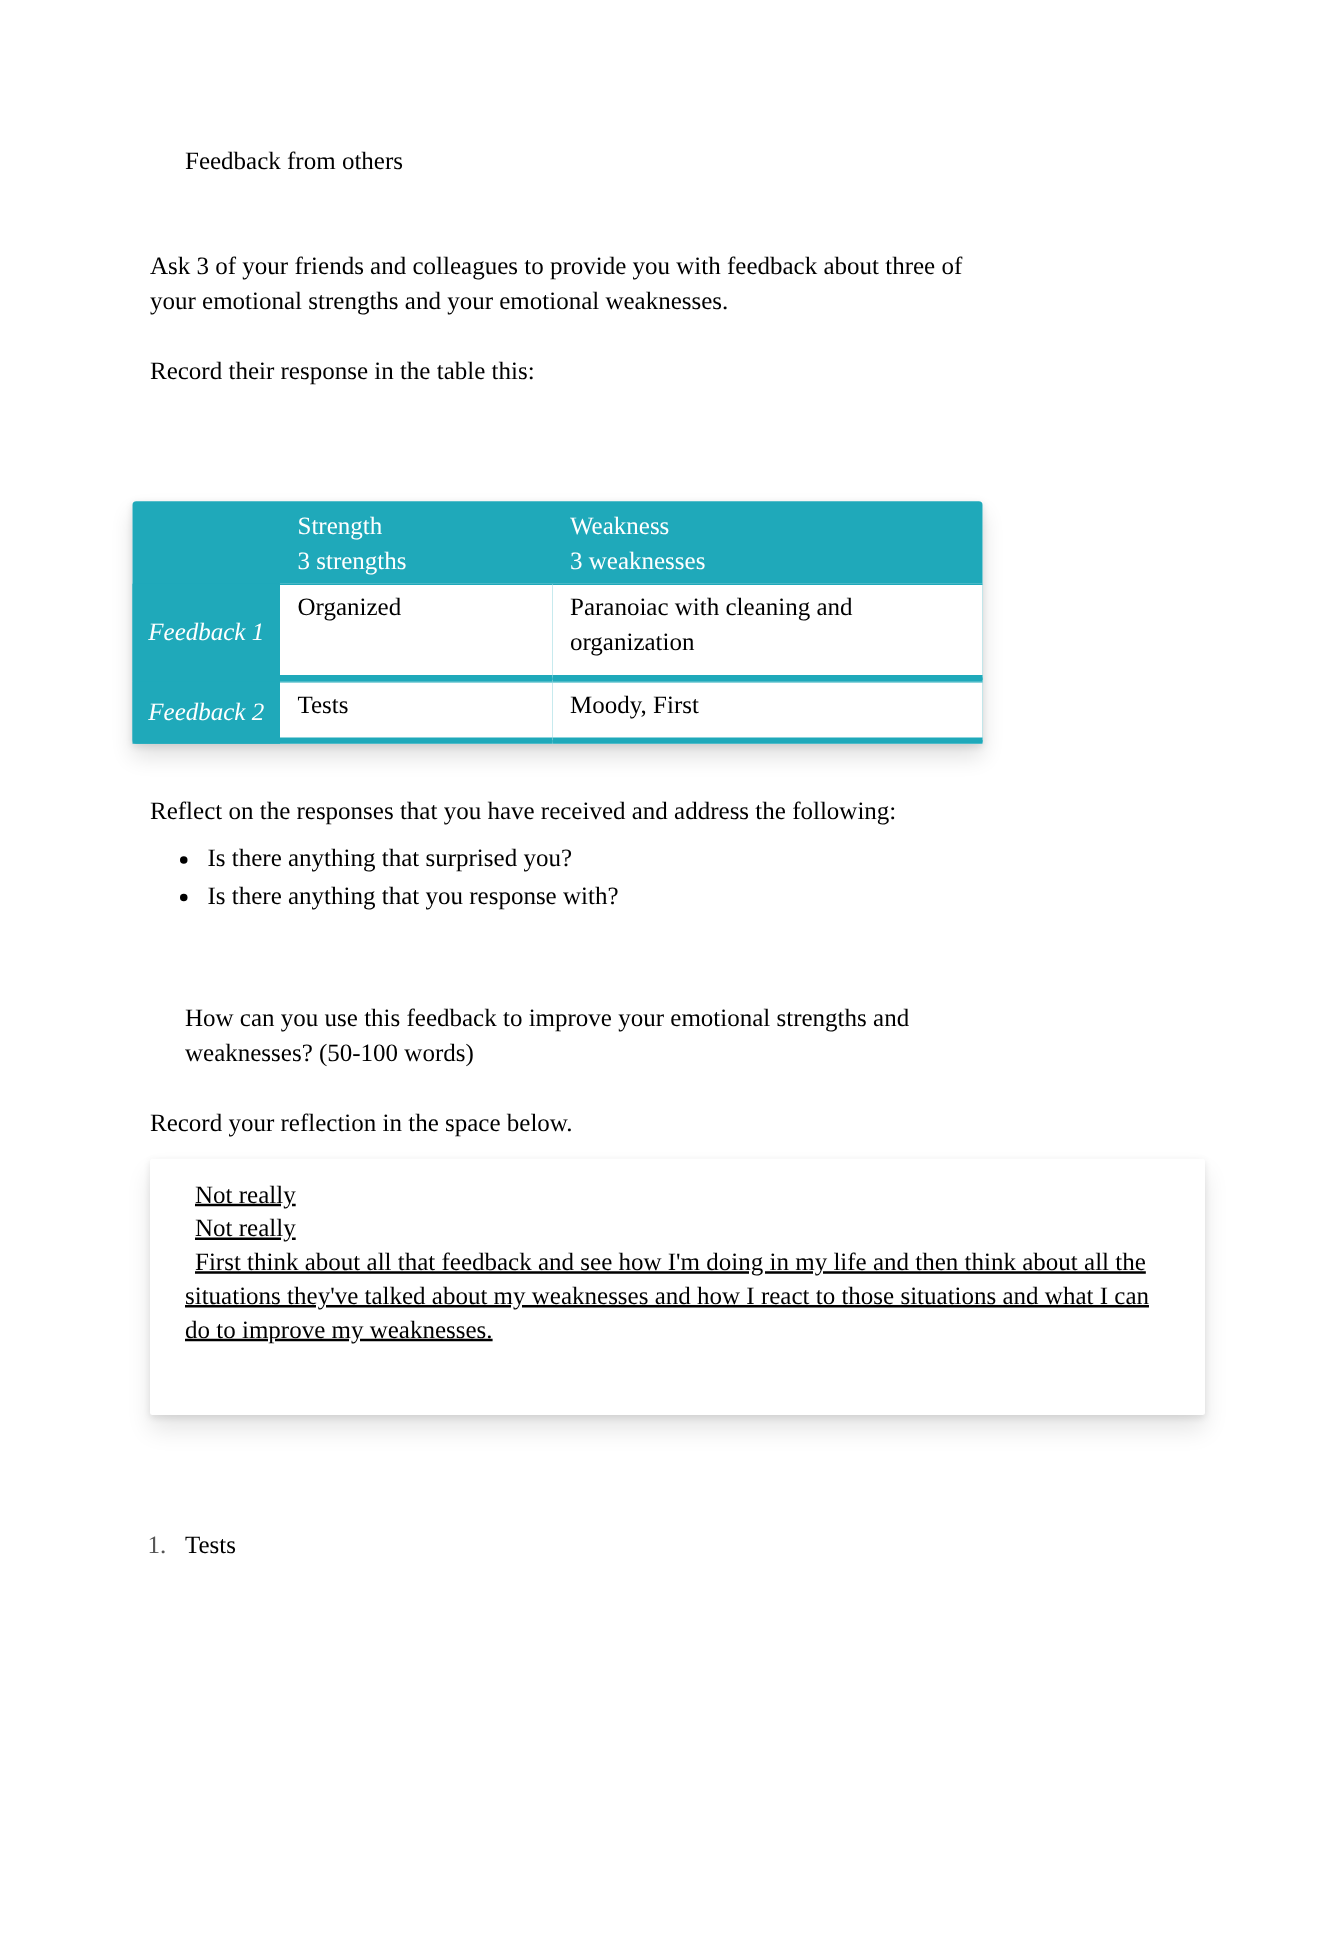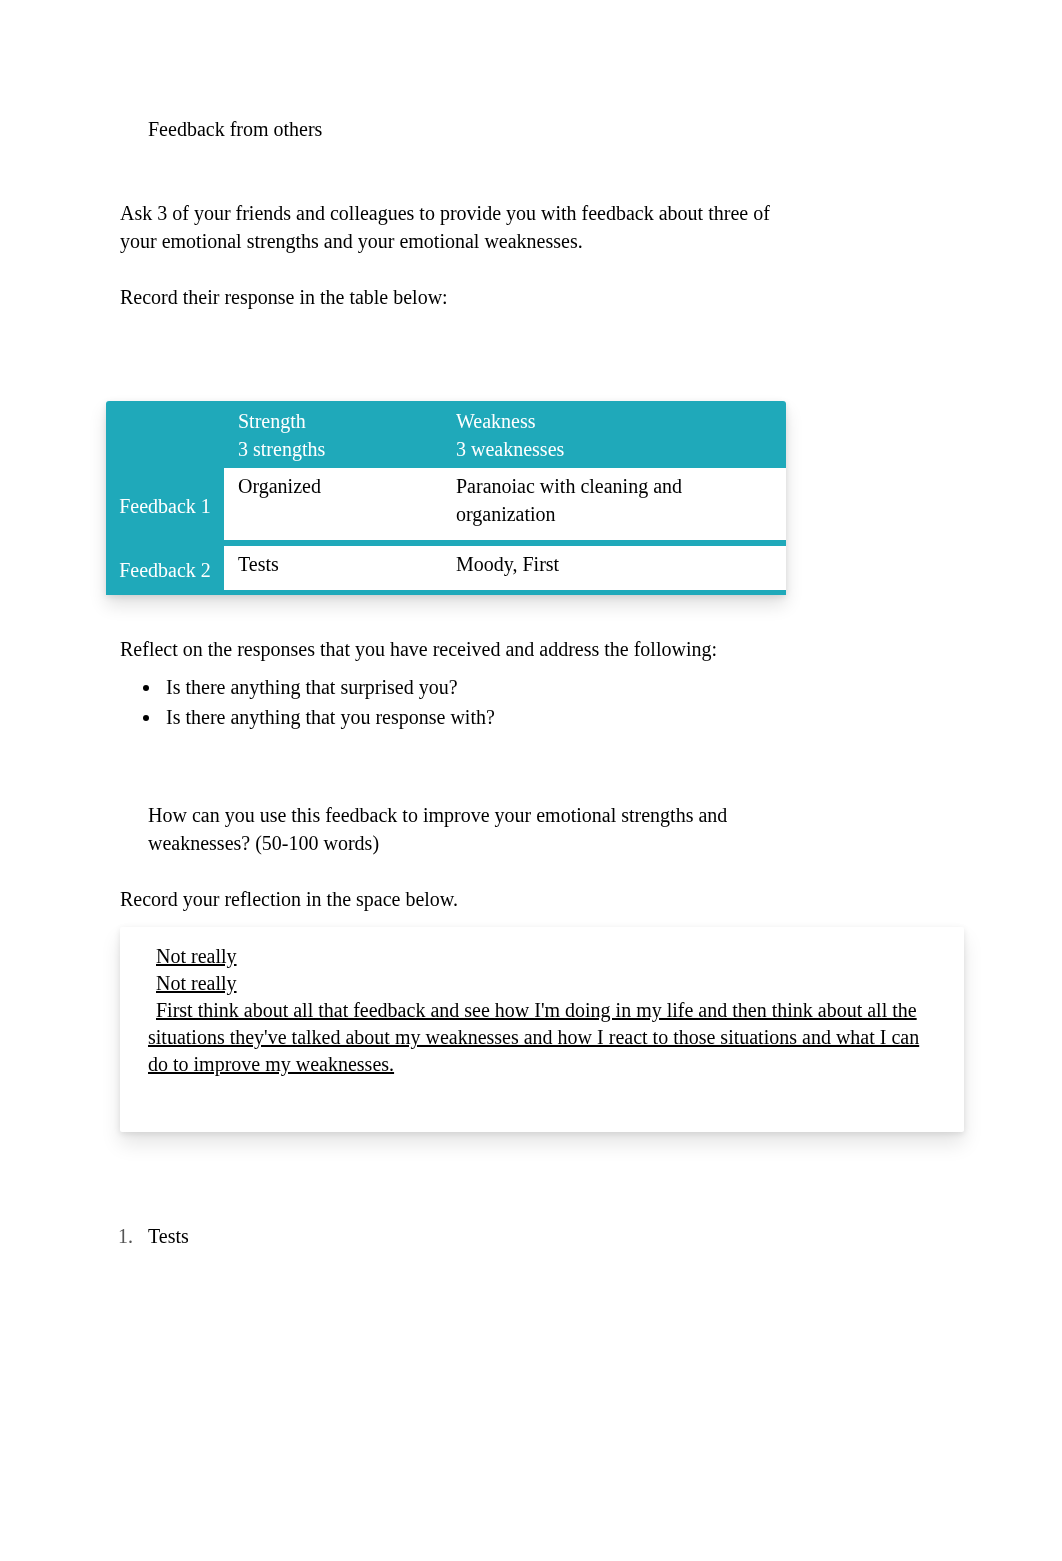--- a/index.html
+++ b/index.html
@@ -61,20 +61,21 @@
     }
     .ft-col-label {
       background: #1fa9ba;
       color: #ffffff;
       text-align: center;
       vertical-align: middle;
       padding: 4px 6px;
       font-size: 20px;
       line-height: 1.15;
       width: 118px;
+      font-style: italic;
     }
     .ft-cell {
       background: #ffffff;
       color: #000000;
       padding: 4px 14px 14px 14px;
       vertical-align: top;
       border-top: 1px solid #1fa9ba;
       border-bottom: 3px solid #1fa9ba;
       position: relative;
     }
@@ -151,21 +152,21 @@
   </style>
 </head>
 <body>
 
 <div class="page">
 
   <div class="section-title">Feedback from others</div>
 
   <p class="intro-para">Ask 3 of your friends and colleagues to provide you with feedback about three of your emotional strengths and your emotional weaknesses.</p>
 
-  <p class="record-prompt">Record their response in the table below:</p>
+  <p class="record-prompt">Record their response in the table this:</p>
 
   <div class="feedback-table">
     <div class="table-shadow-inner">
     <table>
       <tbody>
             <tr class="ft-header-row">
         <th class="ft-col-1"></th>
         <th class="ft-col-2">Strength</th>
         <th class="ft-col-3">Weakness</th>
       </tr>

